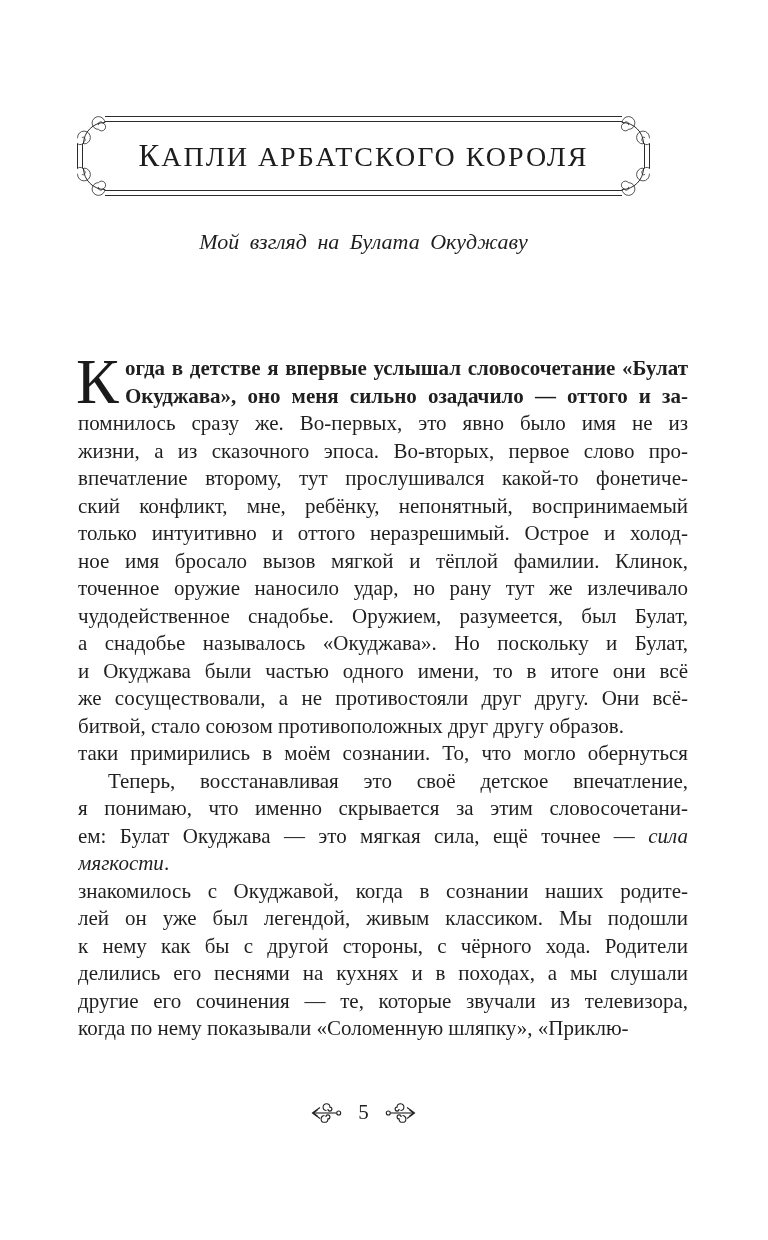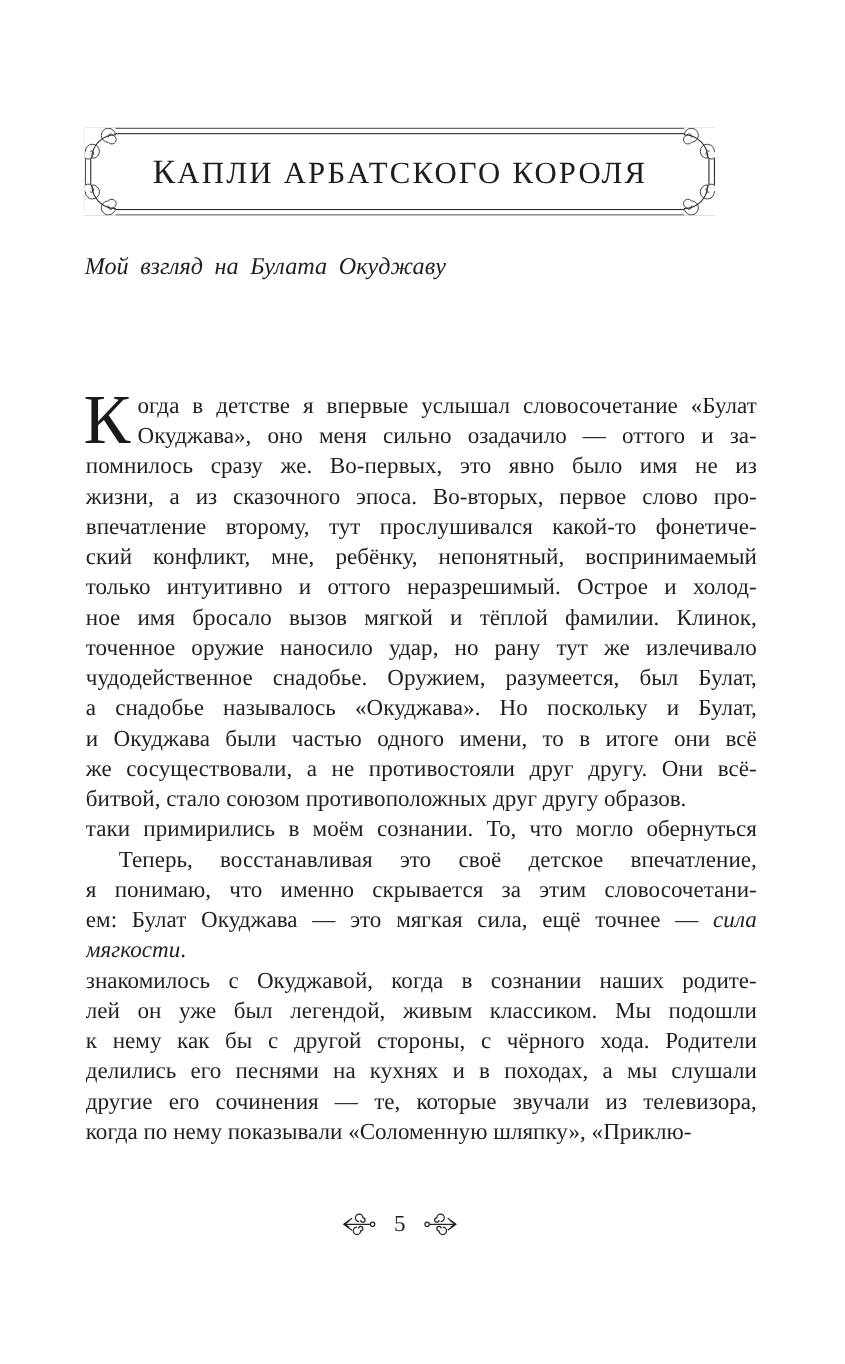--- a/index.html
+++ b/index.html
@@ -21,38 +21,39 @@
     position:relative; z-index:2;
     width:100%; height:80px; line-height:80px;
     text-align:center;
     font-size:28px; letter-spacing:2px;
     color:#1d1d1d;
   }
   .chapter-title::first-letter { font-size:31px; }
   
   .chapter-subtitle {
     position:absolute; left:77px; top:229px; width:573px;
+    text-align:center;
     font-style:italic; font-size:22px; word-spacing:5px;
     color:#1e1e1e;
   }
   
   .body-text {
     position:absolute; left:78px; top:355px; width:610px;
     font-size:21px;
   }
   .para { position:relative; }
   .line {
     height:27.5px; line-height:27.5px;
     overflow:hidden;
     text-align:justify;
     white-space:normal;
   }
   .line:not(.last)::after { content:""; display:inline-block; width:100%; height:0; }
   .line.last { text-align:left; }
-  .line.drop { padding-left:47px; }
+  .line.drop { padding-left:47px;font-weight:bold; }
   .line.indent { text-indent:30px; }
   .line i { font-style:italic; }
   .dropcap {
     position:absolute; left:-2px; top:-5px;
     font-size:64px; line-height:1;
     color:#1a1a1a;
   }
   
   .page-footer {
     position:absolute; left:77px; top:1100px; width:573px;

